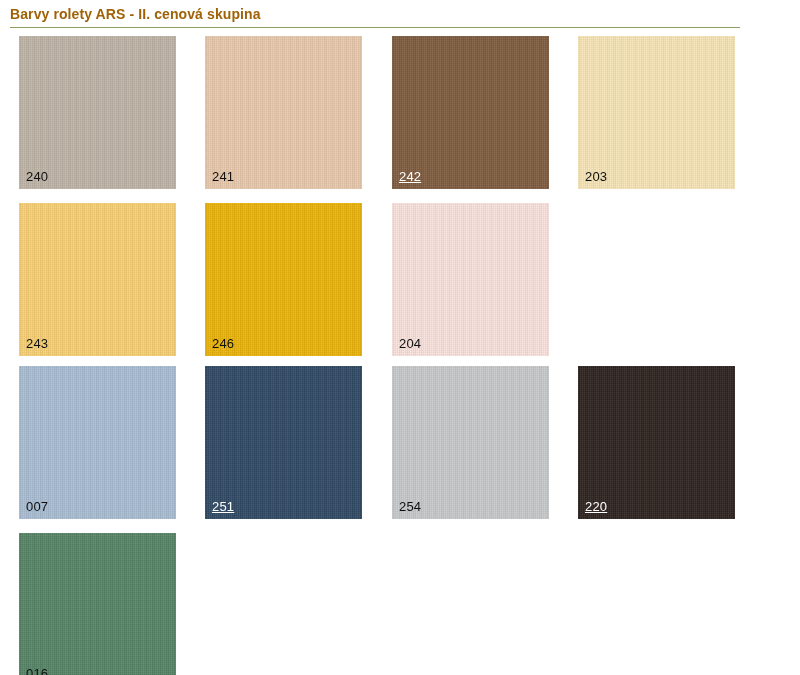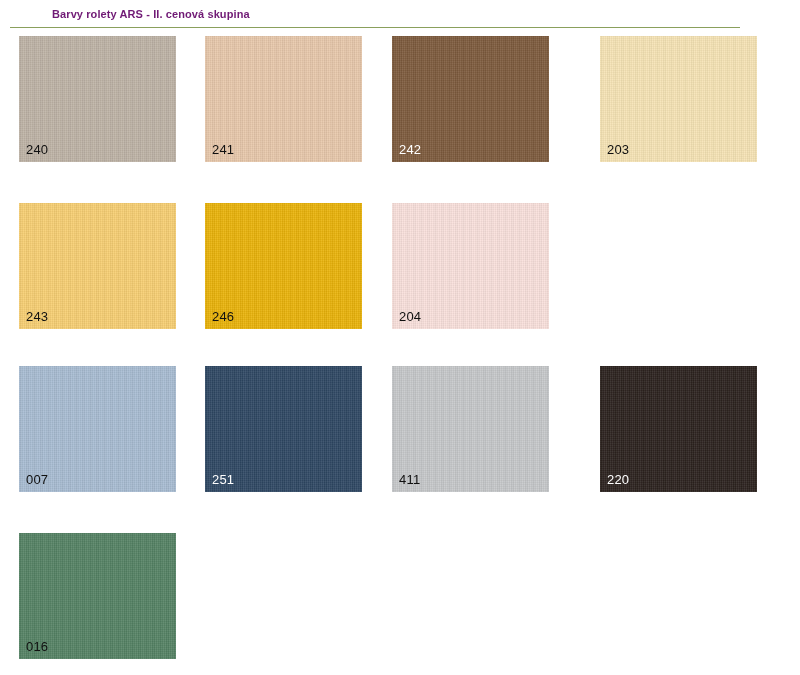--- a/index.html
+++ b/index.html
@@ -24,27 +24,26 @@
   }
 
   
   .header {
     position: absolute;
     left: 10px;
     top: 7px;
     width: 730px;
   }
   .page-title {
-    font-size: 11px;
+    font-size: 14px;
     font-weight: bold;
-    color: #701a75;
+    color: #a16207;
     letter-spacing: 0.1px;
     white-space: nowrap;
     line-height: 14px;
-    margin-left: 42px;
   }
   .title-rule {
     position: absolute;
     left: 10px;
     top: 27px;
     width: 730px;
     height: 1px;
     background: #8aa05c;
   }
 
@@ -53,21 +52,21 @@
     position: absolute;
     left: 0;
     top: 0;
     width: 800px;
     height: 675px;
   }
 
   .swatch {
     position: absolute;
     width: 157px;
-    height: 126px;
+    height: 153px;
     box-sizing: border-box;
     overflow: hidden;
   }
 
   
   .swatch .weave {
     position: absolute;
     inset: 0;
     background-image:
       repeating-linear-gradient(90deg,
@@ -92,27 +91,27 @@
     position: absolute;
     left: 7px;
     bottom: 5px;
     font-size: 13px;
     line-height: 15px;
     font-family: "Liberation Sans", sans-serif;
     font-weight: normal;
     letter-spacing: 0.2px;
   }
   .code.dark-text  { color: #101010; }
-  .code.light-text { color: #ffffff; }
+  .code.light-text { color: #ffffff; text-decoration: underline; }
 
   
   .col-1 { left: 19px;  }
   .col-2 { left: 205px; }
   .col-3 { left: 392px; }
-  .col-4 { left: 578px; margin-left: 22px; }
+  .col-4 { left: 578px; }
 
   .row-1 { top: 36px;  }
   .row-2 { top: 203px; padding-left: 24px; }
   .row-3 { top: 366px; }
   .row-4 { top: 533px; }
 </style>
 </head>
 <body>
 
 <div class="page">
@@ -154,21 +153,21 @@
       <div class="swatch row-3 col-1" style="background: rgb(168, 188, 210);">
         <div class="weave"></div>
         <div class="code dark-text">007</div>
       </div>
       <div class="swatch row-3 col-2" style="background: rgb(46, 71, 99);">
         <div class="weave"></div>
         <div class="code light-text">251</div>
       </div>
       <div class="swatch row-3 col-3" style="background: rgb(198, 200, 202);">
         <div class="weave"></div>
-        <div class="code dark-text">411</div>
+        <div class="code dark-text">254</div>
       </div>
       <div class="swatch row-3 col-4" style="background: rgb(43, 33, 29);">
         <div class="weave"></div>
         <div class="code light-text">220</div>
       </div>
       <div class="swatch row-4 col-1" style="background: rgb(84, 130, 100);">
         <div class="weave"></div>
         <div class="code dark-text">016</div>
       </div>
     </div>

